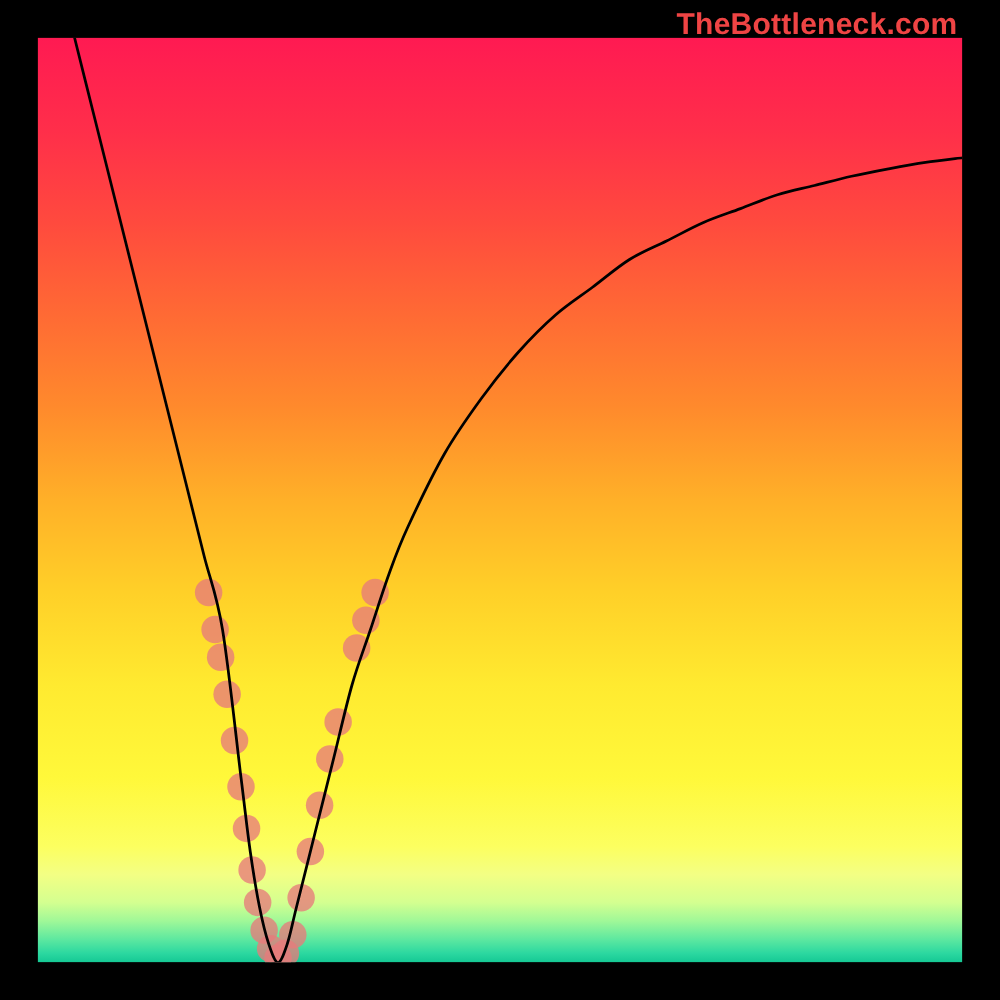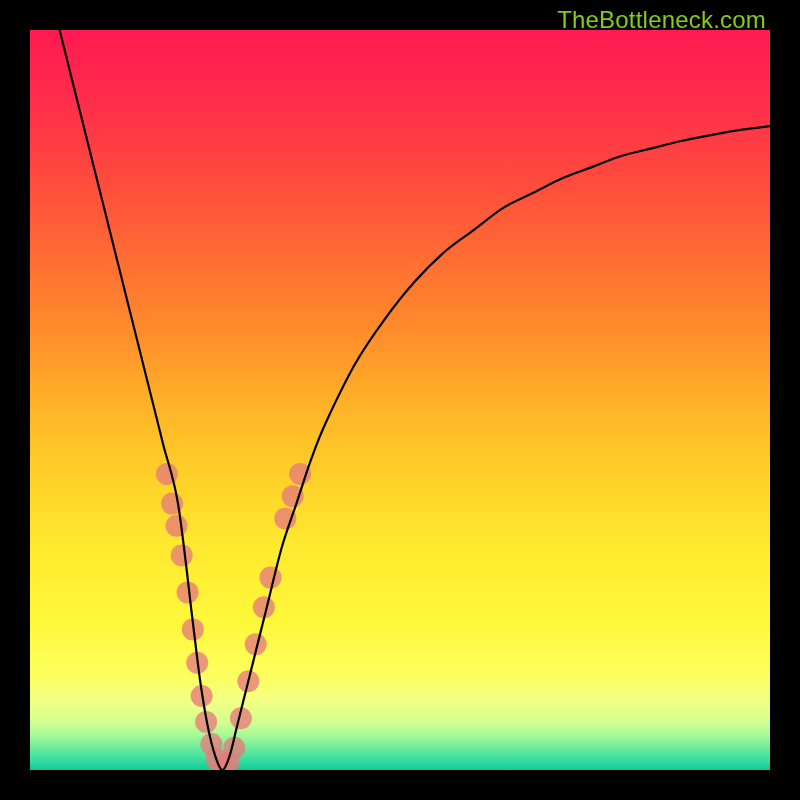--- a/index.html
+++ b/index.html
@@ -30,23 +30,23 @@
     position: absolute;
     left: 0;
     top: 0;
     width: 740px;
     height: 740px;
   }
   .watermark {
     position: absolute;
     right: 34px;
     top: 6px;
-    color: #84cc16;
+    color: #ef4444;
     font-size: 24px;
-    font-weight: 400;
+    font-weight: 700;
     letter-spacing: 0.2px;
     z-index: 10;
   }
   svg.curve-layer {
     position: absolute;
     left: 0;
     top: 0;
     width: 740px;
     height: 740px;
     z-index: 5;

